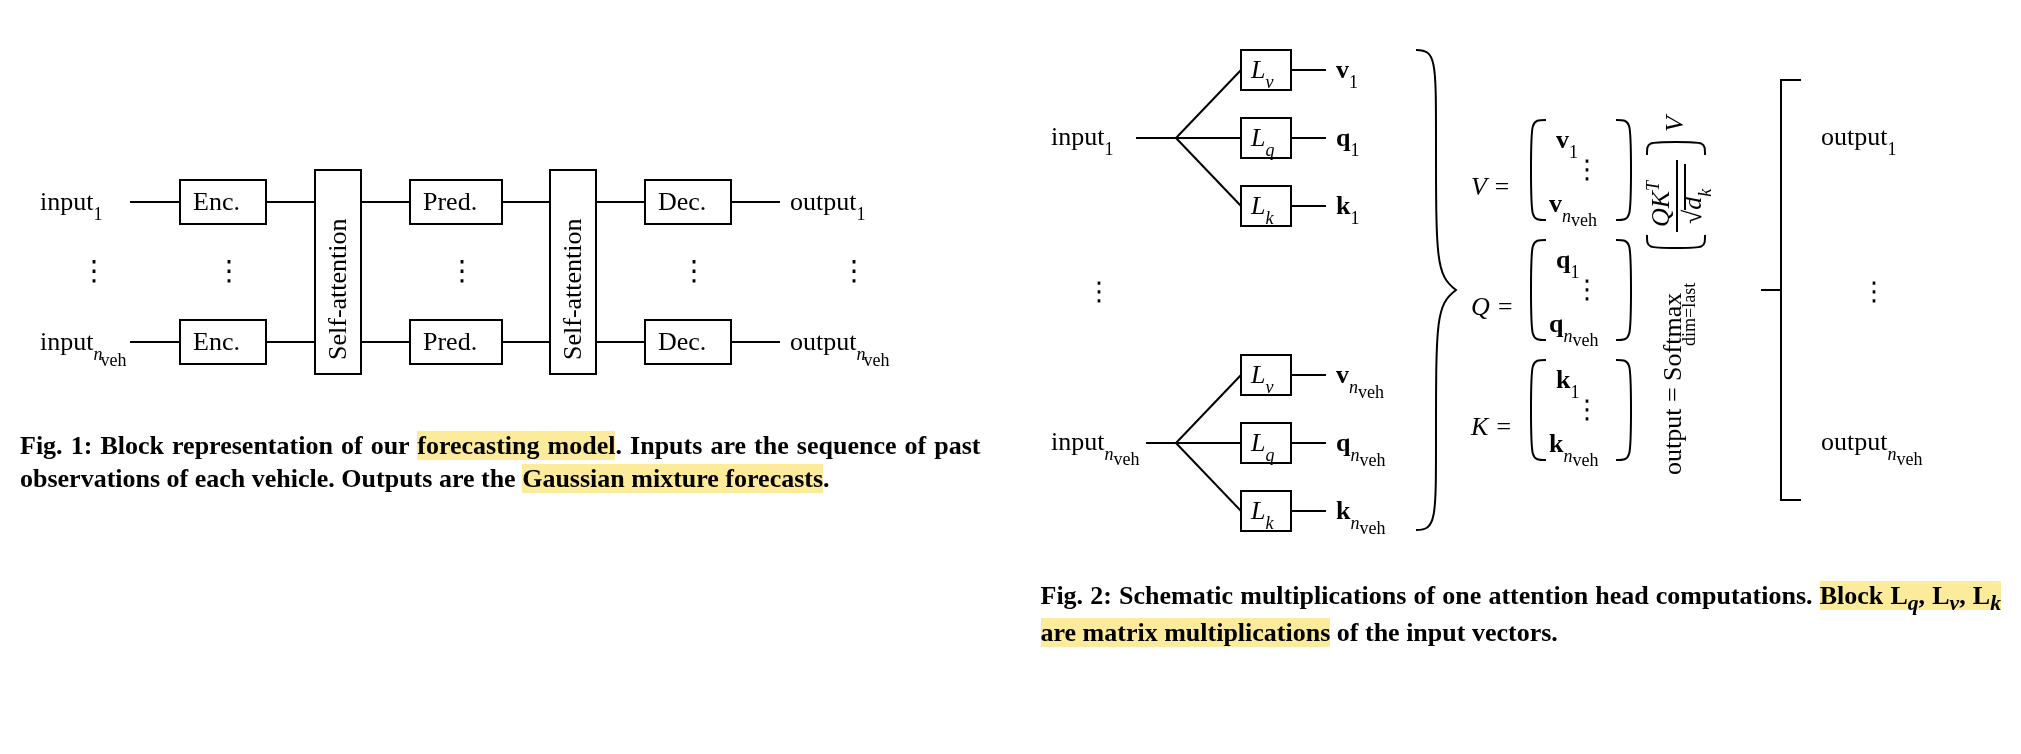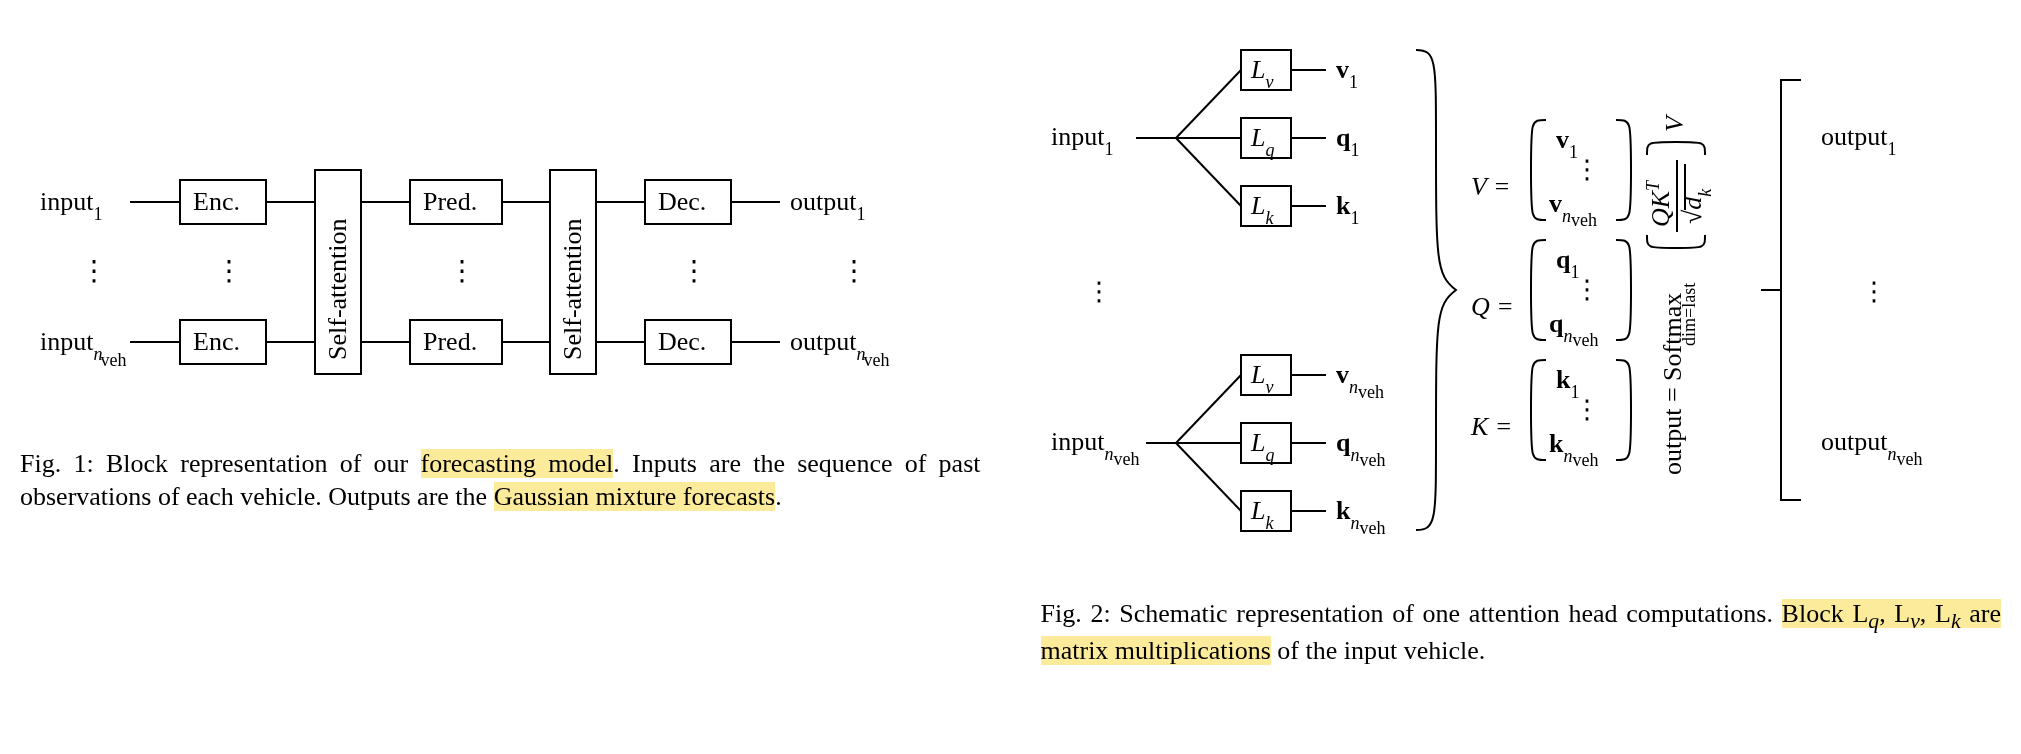--- a/index.html
+++ b/index.html
@@ -16,23 +16,23 @@
     display: flex;
     gap: 60px;
   }
   .col {
     flex: 1;
     min-width: 0;
   }
   .col-left { padding-top: 140px; }
   .fig-svg { display: block; margin: 0 auto; }
   .caption {
-    margin-top: 18px;
     text-align: justify;
     line-height: 1.25;
+    font-weight: bold;
   }
   .hl { background: #fdeb9c; }
 </style>
 </head>
 <body>
 
 <div class="page">
 
   <div class="col col-left">
     <svg class="fig-svg" width="940" height="270" viewBox="0 0 940 270">
@@ -197,17 +197,17 @@
       <path class="ln" d="M 760 60 L 740 60 L 740 480 L 760 480"></path>
 
       <line class="ln" x1="740" y1="270" x2="720" y2="270"></line>
 
       <text x="780" y="125"><tspan>output</tspan><tspan class="sm" baseline-shift="sub">1</tspan></text>
       <text x="820" y="280">⋮</text>
       <text x="780" y="430"><tspan>output</tspan><tspan class="sm it" baseline-shift="sub">n</tspan><tspan class="sm" baseline-shift="sub" dy="5">veh</tspan></text>
     </svg>
 
     <div class="caption">
-      <span>Fig. 2: Schematic representation of one attention head computations. </span><span class="hl"><span>Block L</span><sub><i>q</i></sub><span>, L</span><sub><i>v</i></sub><span>, L</span><sub><i>k</i></sub><span> are matrix multiplications</span></span><span> of the input vehicle.</span>
+      <span>Fig. 2: Schematic multiplications of one attention head computations. </span><span class="hl"><span>Block L</span><sub><i>q</i></sub><span>, L</span><sub><i>v</i></sub><span>, L</span><sub><i>k</i></sub><span> are matrix multiplications</span></span><span> of the input vectors.</span>
     </div>
   </div>
 
 </div>
 
 </body></html>

